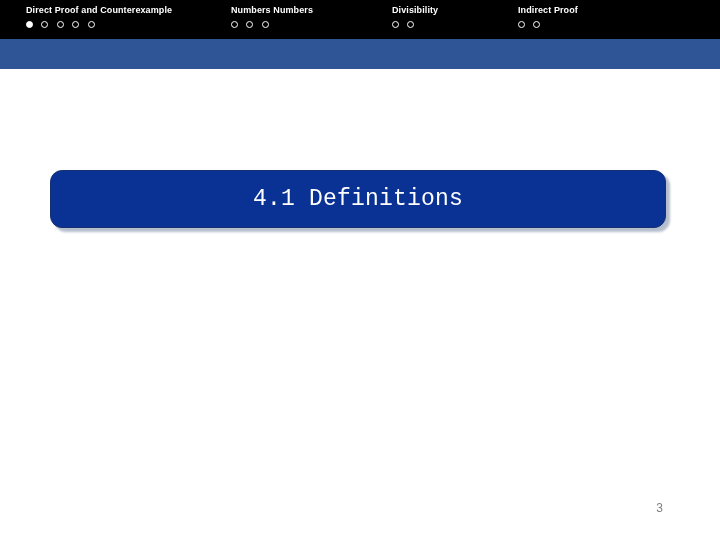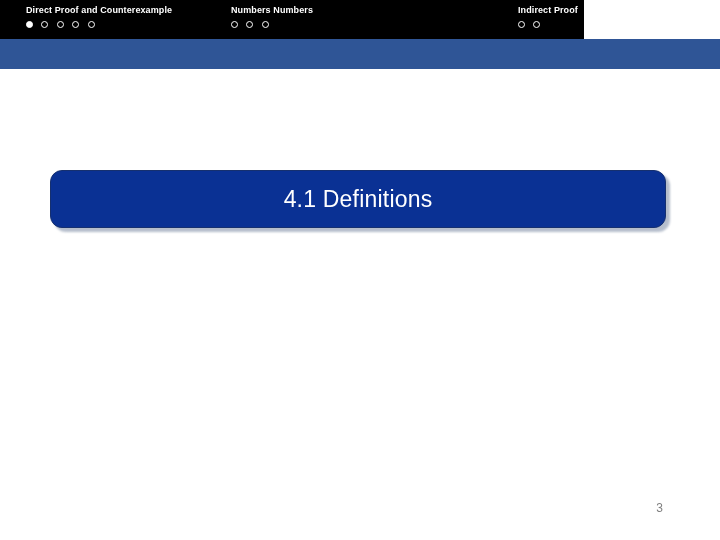--- a/index.html
+++ b/index.html
@@ -21,21 +21,21 @@
     width: 720px;
     height: 540px;
     background: #ffffff;
   }
 
   
   .nav-header {
     position: absolute;
     left: 0;
     top: 0;
-    width: 584px;
+    width: 720px;
     height: 39px;
     background: #000000;
   }
 
   .nav-section {
     position: absolute;
     top: 0;
     height: 39px;
   }
 
@@ -112,21 +112,21 @@
     background: #0a3194;
     border: 1px solid #16306f;
     box-sizing: border-box;
     display: flex;
     align-items: center;
     justify-content: center;
   }
 
   .title-text {
     color: #ffffff;
-    font-family: Liberation Sans, sans-serif;
+    font-family: Liberation Mono, monospace;
     font-size: 23px;
     font-weight: normal;
     letter-spacing: 0.2px;
     line-height: 26px;
     white-space: nowrap;
   }
 
   
   .content-area {
     position: absolute;
@@ -168,20 +168,27 @@
 
     <div class="nav-section sec-1">
       <span class="nav-title">Numbers Numbers</span>
       <span class="nav-dots">
         <span class="nav-dot"></span>
         <span class="nav-dot"></span>
         <span class="nav-dot"></span>
       </span>
     </div>
 
+    <div class="nav-section sec-2">
+      <span class="nav-title">Divisibility</span>
+      <span class="nav-dots">
+        <span class="nav-dot"></span>
+        <span class="nav-dot"></span>
+      </span>
+    </div>
 
     <div class="nav-section sec-3">
       <span class="nav-title">Indirect Proof</span>
       <span class="nav-dots">
         <span class="nav-dot"></span>
         <span class="nav-dot"></span>
       </span>
     </div>
 
   </div>

